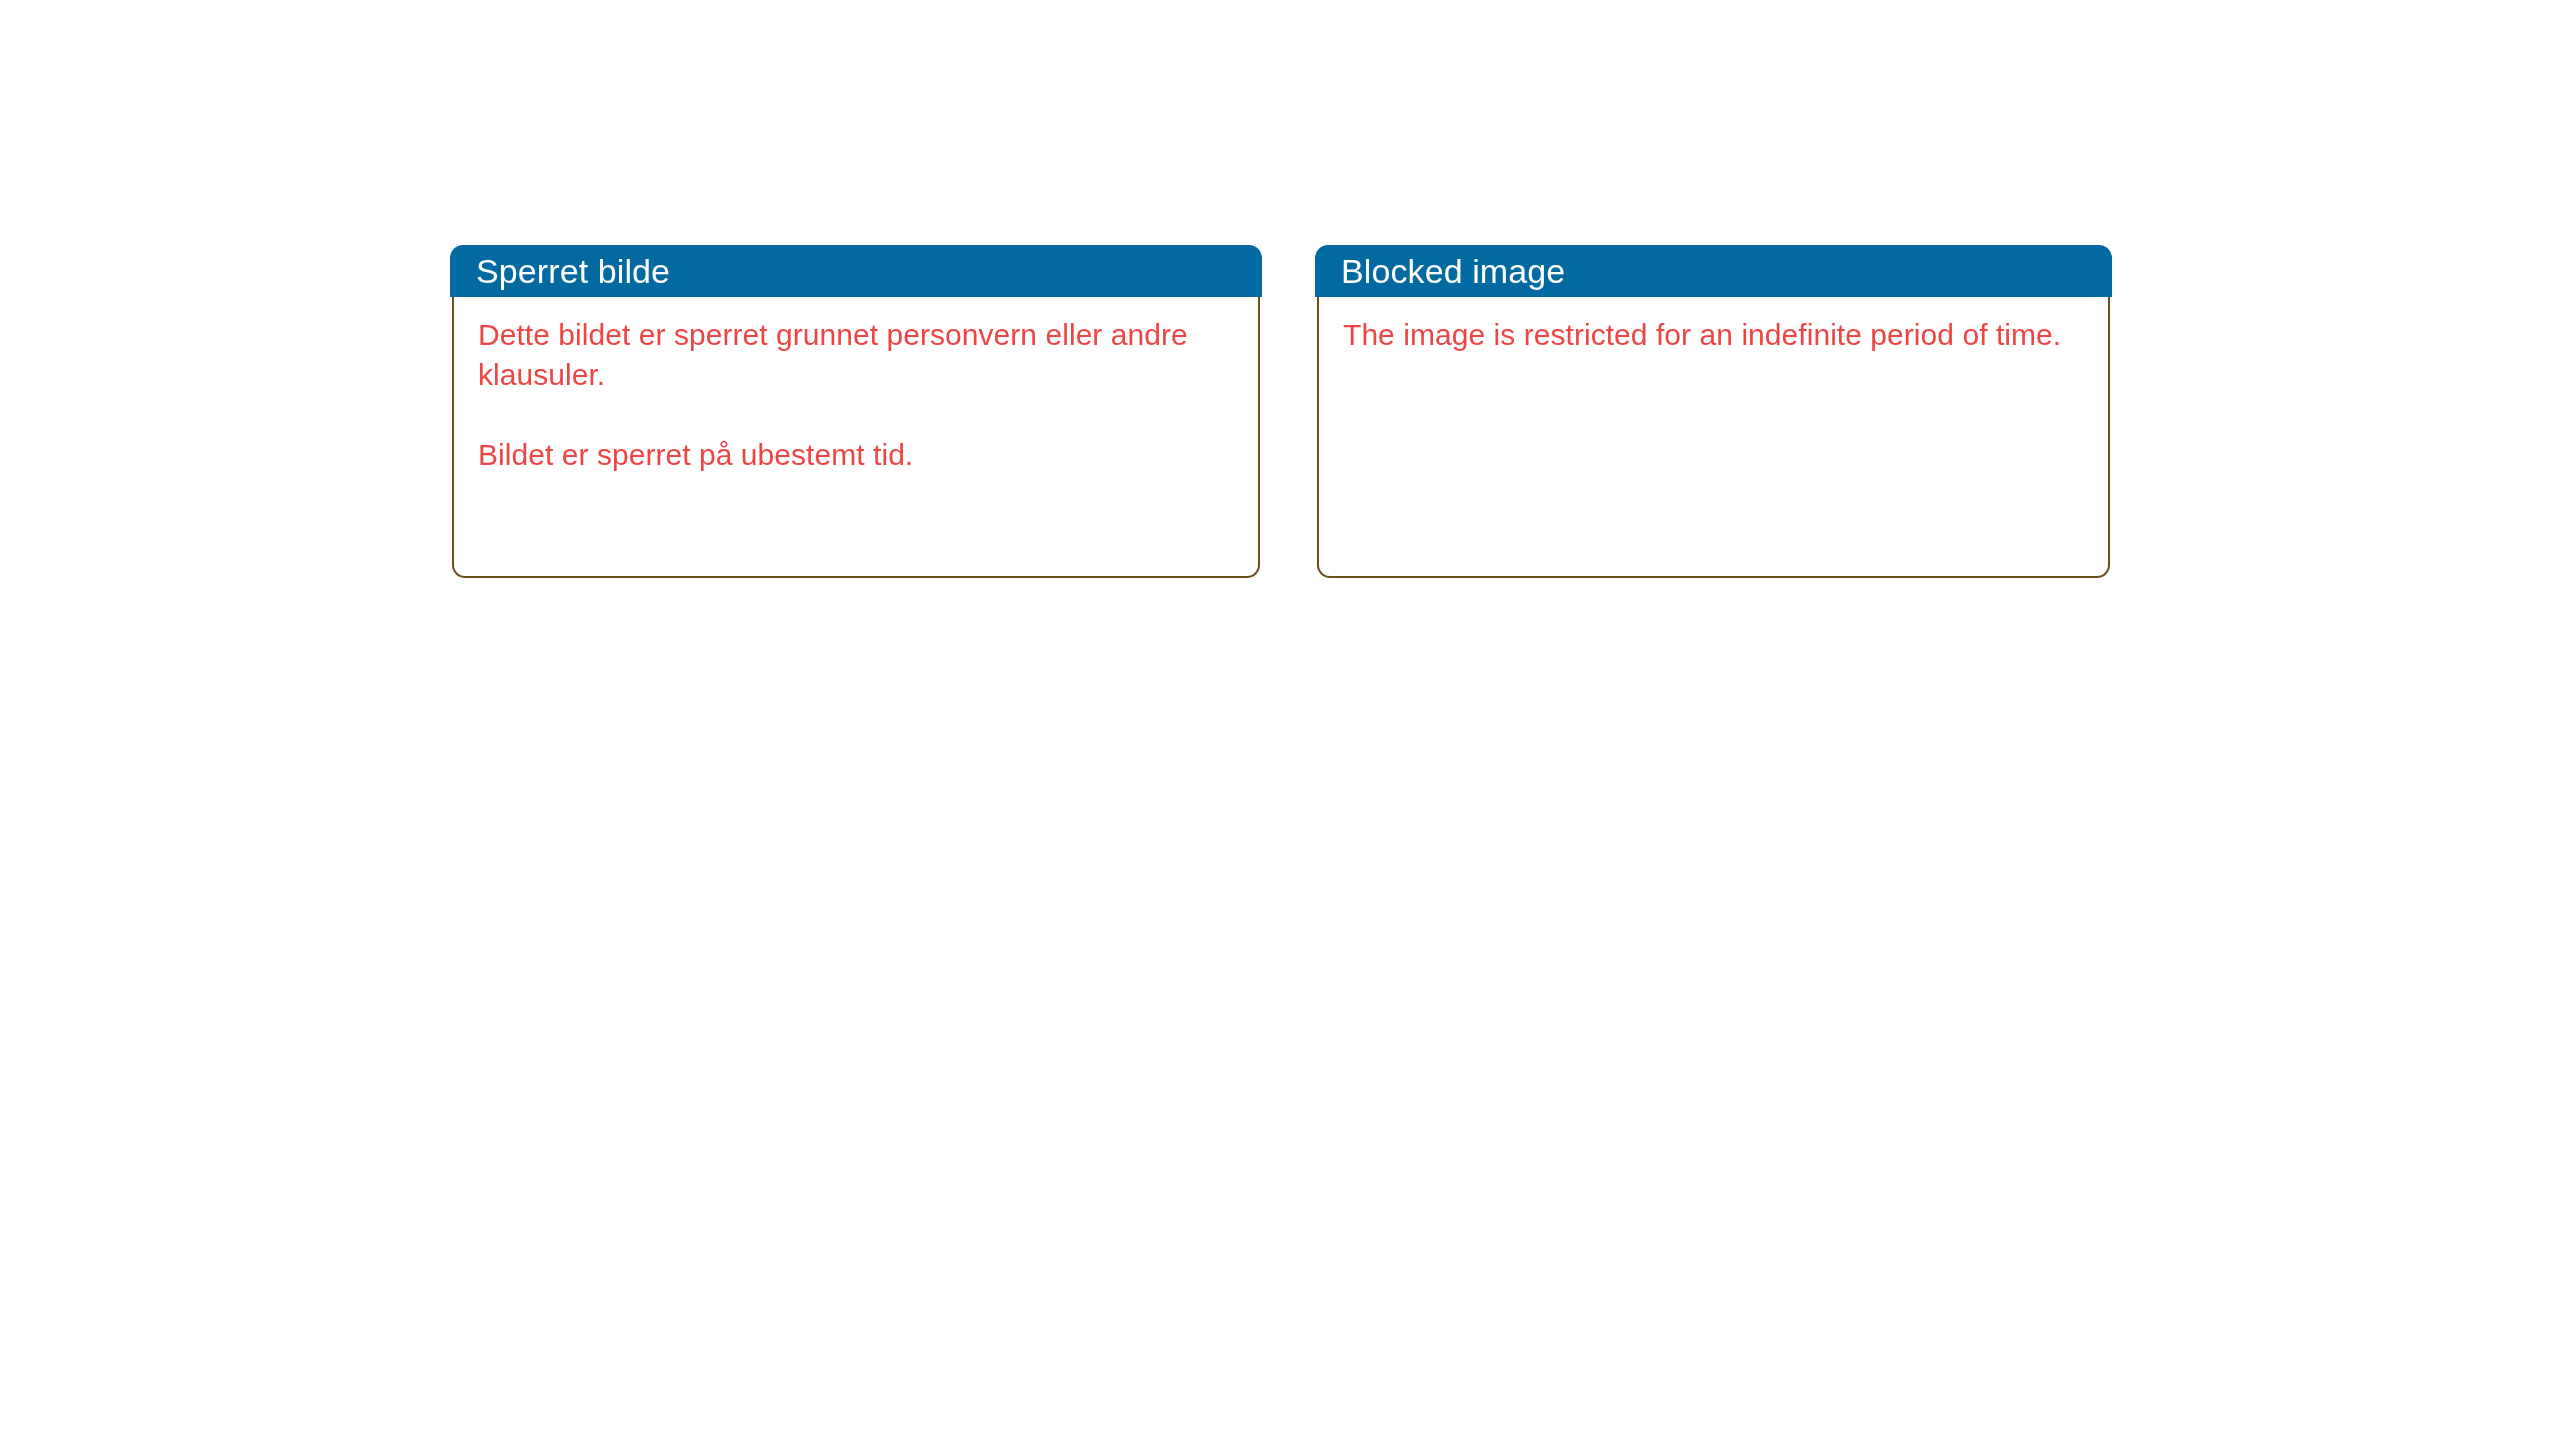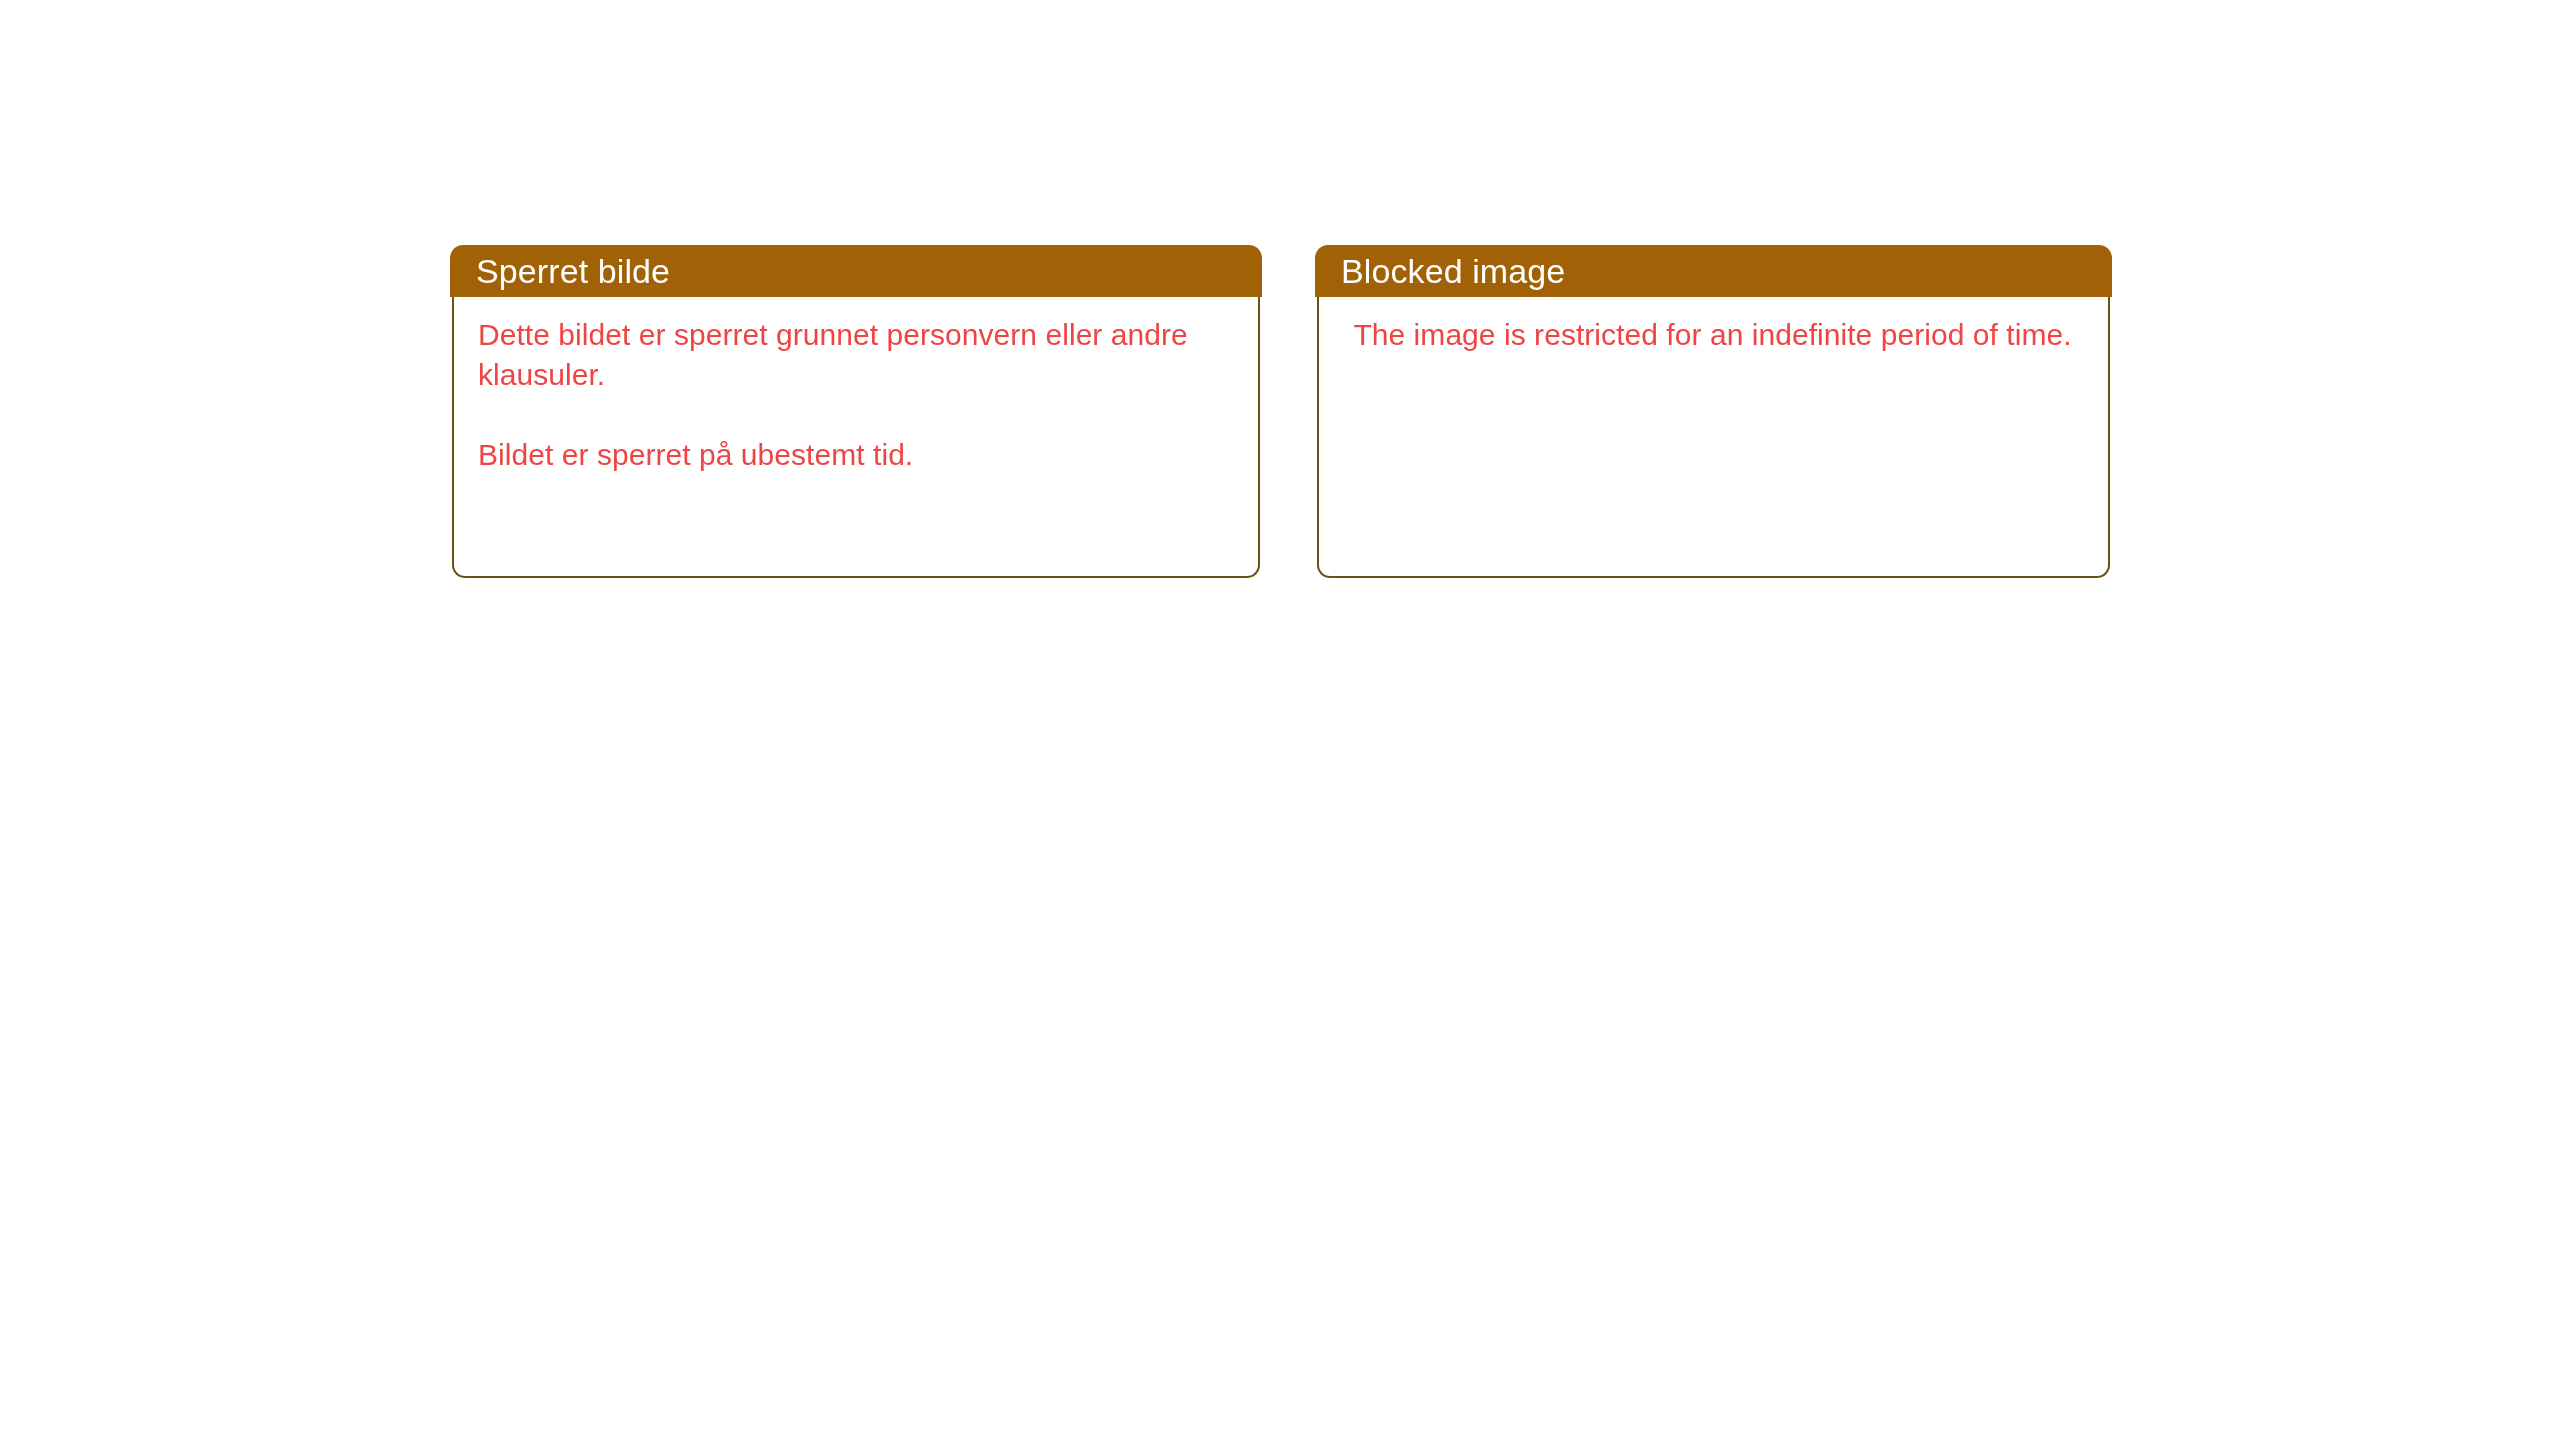--- a/index.html
+++ b/index.html
@@ -35,26 +35,25 @@
     box-sizing: border-box;
     background: #ffffff;
   }
 
   .panel-no {
     width: 812px;
   }
 
   .panel-en {
     width: 797px;
-    text-align: center;
   }
 
   .panel-header {
     box-sizing: border-box;
-    background: #a16207;
+    background: #0369a1;
     border-radius: 13px 13px 0 0;
     height: 52px;
     padding: 0 16px 0 26px;
     display: flex;
     align-items: center;
     overflow: hidden;
   }
 
   .panel-title {
     color: #ffffff;

